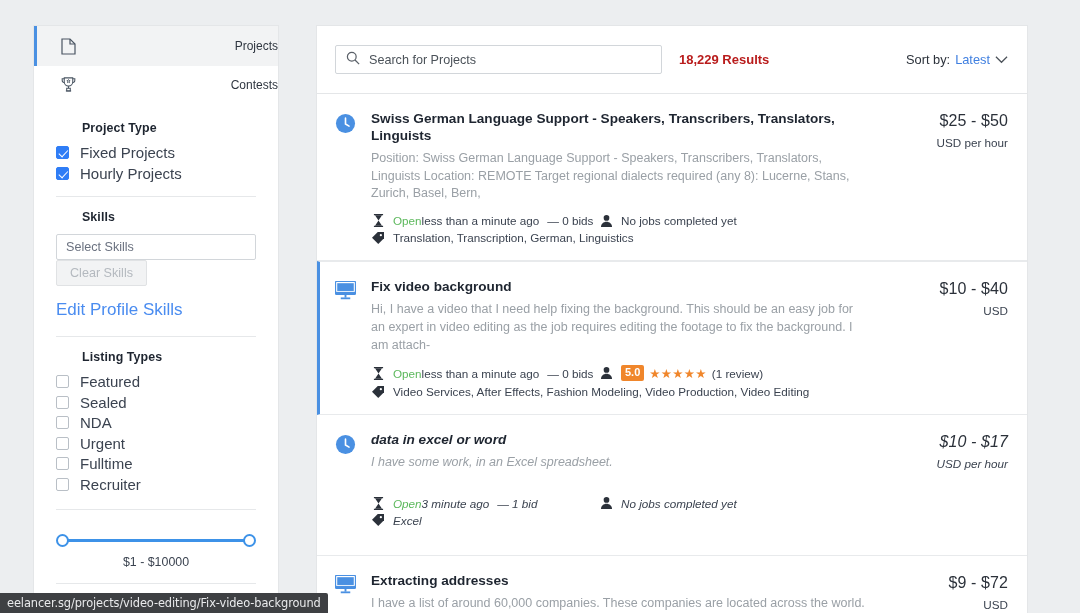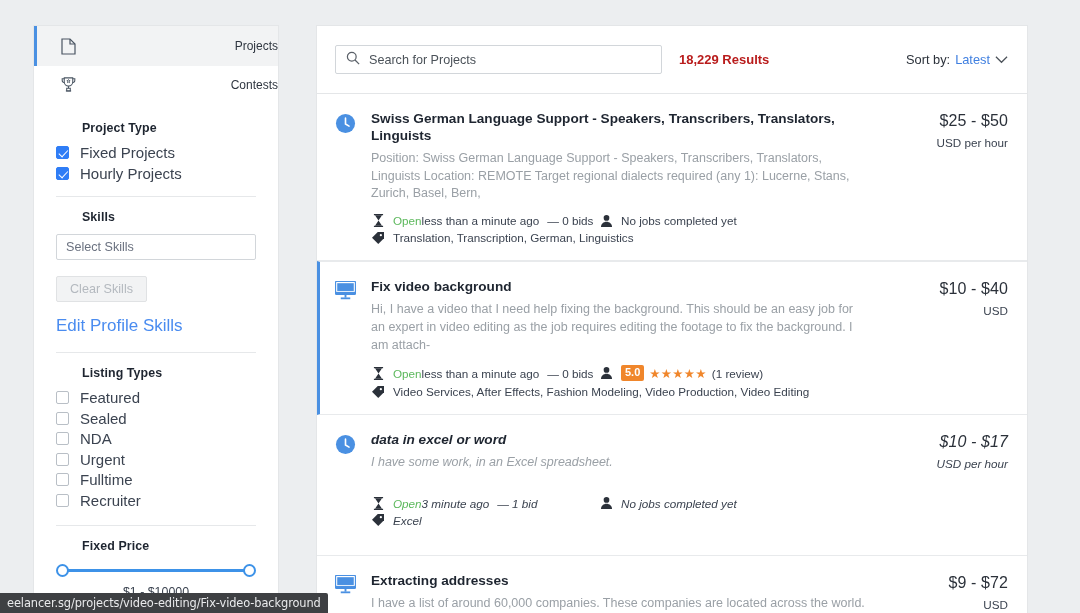--- a/index.html
+++ b/index.html
@@ -113,21 +113,21 @@
     background: #fff;
     font-size: 12.6px;
     color: #6b7280;
     padding: 0 9px;
     font-family: "Liberation Sans", sans-serif;
     outline: none;
     margin-top: 2px;
   }
   .skills-input::placeholder { color: #6b7280; opacity: 1; }
   .clear-btn {
-    margin-top: 16px;
+    margin-top: 0;
     height: 26px;
     padding: 0 13px;
     background: #f2f3f4;
     border: 1px solid #e0e2e4;
     border-radius: 2px;
     font-size: 12.6px;
     color: #b4b9bf;
     font-family: "Liberation Sans", sans-serif;
     cursor: default;
   }
@@ -408,21 +408,20 @@
         </label>
         <label class="check-row">
           <span class="cbox"></span>
           <span class="check-label">Recruiter</span>
         </label>
       </div>
 
       <div class="divider" style="margin-top:15px;"></div>
 
       <div class="fgroup" style="padding-top:13px;">
-        <div class="fgroup-title" style="margin-bottom:2px;">Fixed Price</div>
         <div class="slider-wrap">
           <div class="slider-track"></div>
           <div class="knob lo"></div>
           <div class="knob hi"></div>
         </div>
         <div class="range-val">$1 - $10000</div>
       </div>
 
       <div class="divider" style="margin-top:14px;"></div>
 
@@ -463,21 +462,21 @@
 
       <article class="card">
         <div class="card-ico">
           <svg width="21" height="21" viewBox="0 0 22 22">
             <circle cx="11" cy="11" r="10" fill="#4a90e2"></circle>
             <path d="M11 5.4v6.1l3.7 2.2" stroke="#fff" stroke-width="1.7" fill="none" stroke-linecap="round"></path>
           </svg>
         </div>
         <div class="card-body">
           <div class="card-title">Swiss German Language Support - Speakers, Transcribers, Translators, Linguists</div>
-          <div class="card-desc">Position: Swiss German Language Support - Speakers, Transcribers, Translators, Linguists Location: REMOTE Target regional dialects required (any 1): Lucerne, Stans, Zurich, Basel, Bern,</div>
+          <div class="card-desc">Position: Swiss German Language Support - Speakers, Transcribers, Translators, Linguists Location: REMOTE Target regional dialects required (any 8): Lucerne, Stans, Zurich, Basel, Bern,</div>
           <div class="meta-line">
             <span class="meta-left">
               <span class="meta-ico">
                 <svg width="11" height="13" viewBox="0 0 12 14" fill="#2b313a">
                   <path d="M1 0h10v1.2H1zM1 12.8h10V14H1z"></path>
                   <path d="M2.2 1.2h7.6L6 7l3.8 5.8H2.2L6 7z"></path>
                 </svg>
               </span>
               <span class="status-open">Open</span>
               <span>less than a minute ago</span>

